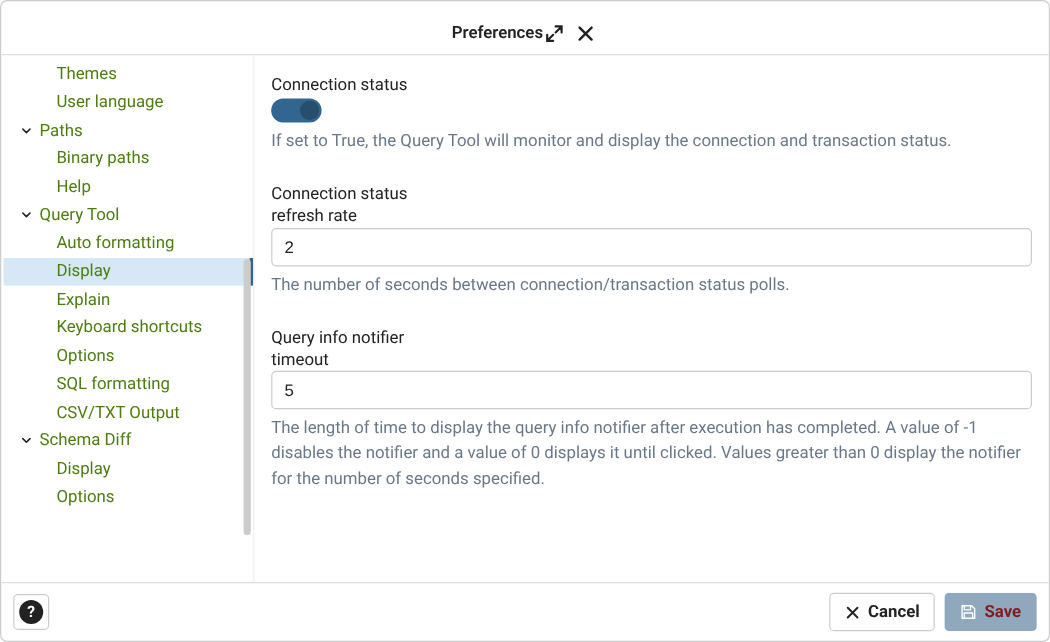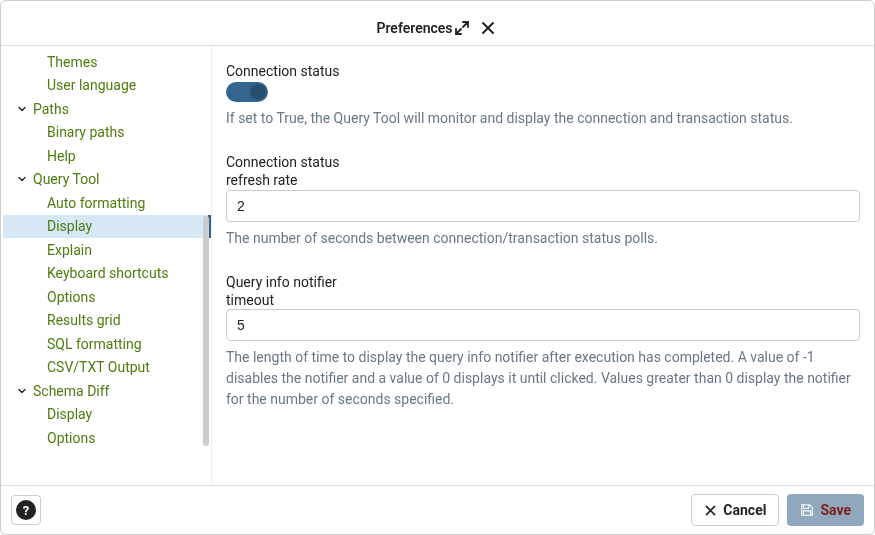--- a/index.html
+++ b/index.html
@@ -99,23 +99,20 @@
           <div class="tree-row interactable child">
             <span>Explain</span>
           </div>
           <div class="tree-row interactable child">
             <span>Keyboard shortcuts</span>
           </div>
           <div class="tree-row interactable child">
             <span>Options</span>
           </div>
           <div class="tree-row interactable child">
-            <span>Results grid</span>
-          </div>
-          <div class="tree-row interactable child">
             <span>SQL formatting</span>
           </div>
           <div class="tree-row interactable child">
             <span>CSV/TXT Output</span>
           </div>
           <div class="tree-row interactable cat">
             <span class="chev">
               <svg width="12" height="12" viewBox="0 0 16 16">
                 <path d="M4 6 L8 10 L12 6" stroke="#222" stroke-width="1.8" fill="none" stroke-linecap="round" stroke-linejoin="round"></path>
               </svg>

